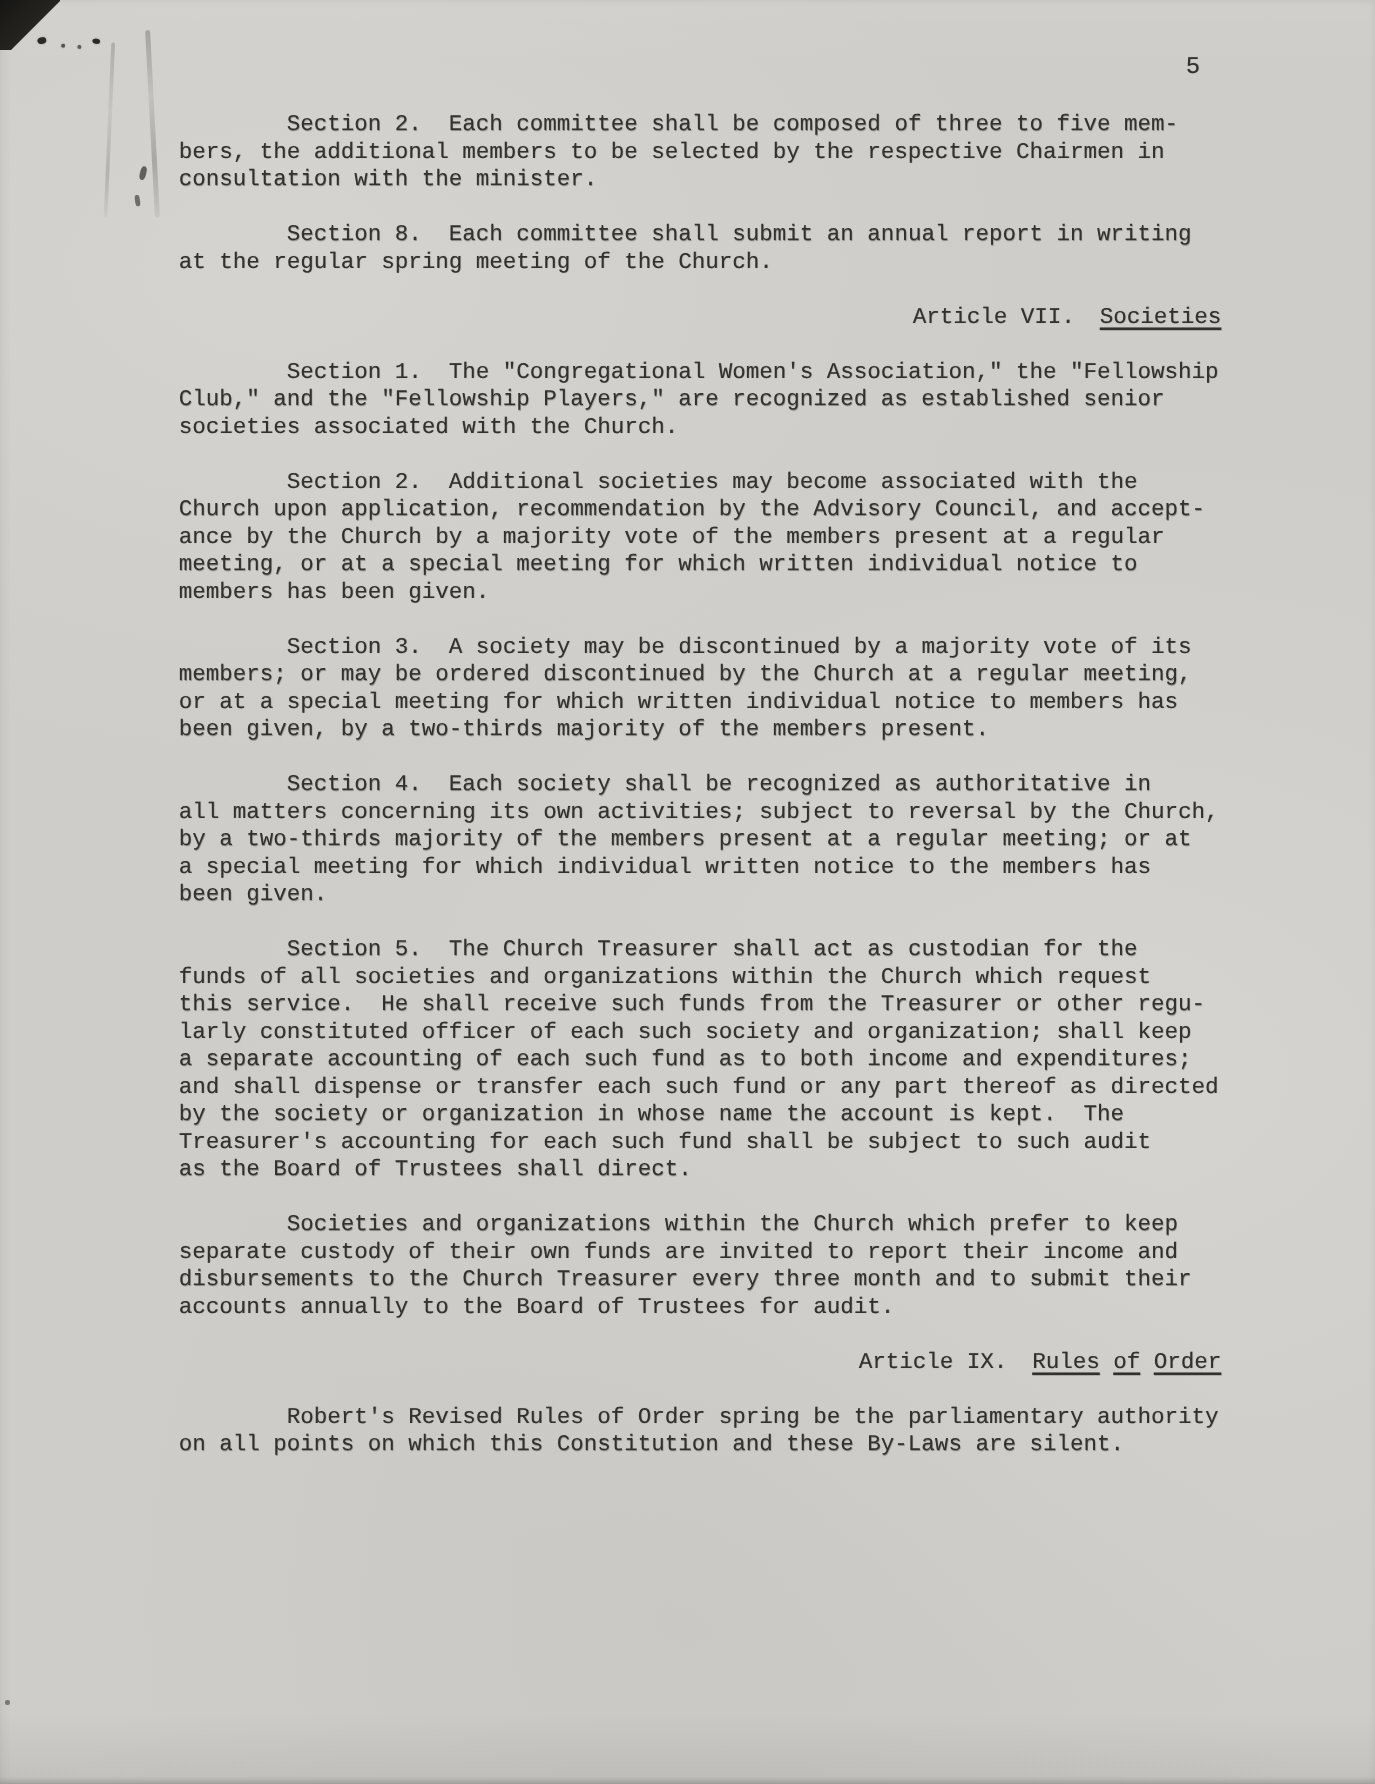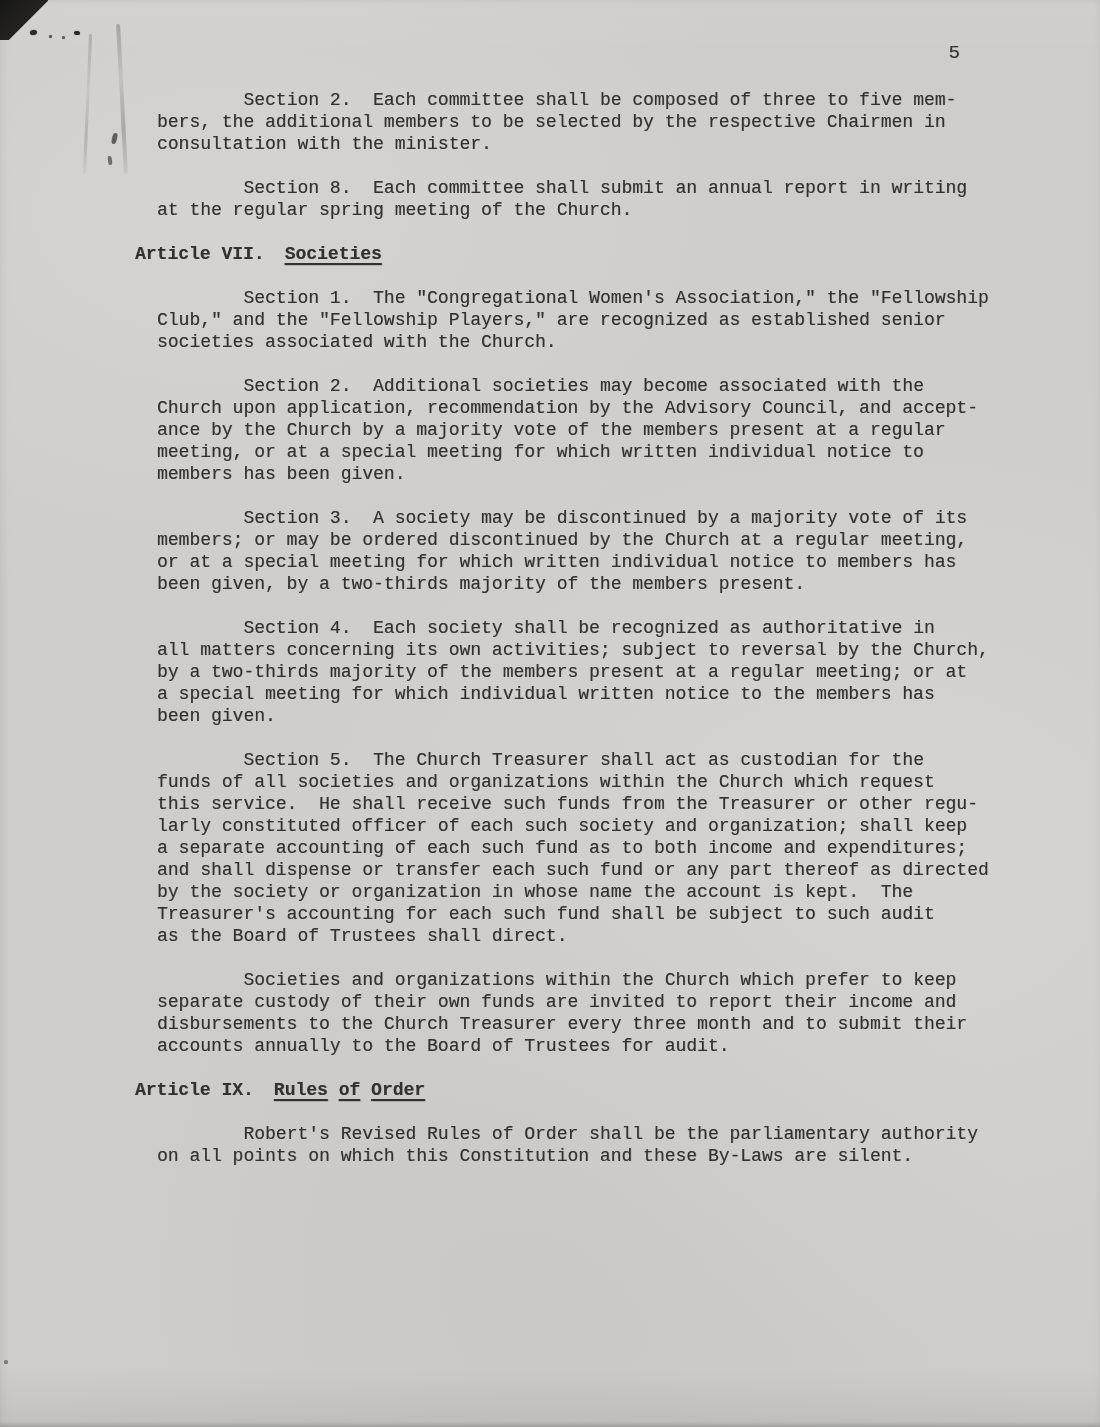--- a/index.html
+++ b/index.html
@@ -20,36 +20,36 @@
       radial-gradient(ellipse 500px 600px at 50% 90%, rgba(0,0,0,0.02), rgba(255,255,255,0.03)),
       linear-gradient(180deg, rgba(255,255,255,0.05) 0%, rgba(0,0,0,0.0) 4%, rgba(0,0,0,0.0) 96%, rgba(0,0,0,0.06) 99.6%, rgba(0,0,0,0.18) 100%);
     box-shadow: inset 3px 0 8px rgba(0,0,0,0.05), inset -2px 0 6px rgba(0,0,0,0.03);
     font-family: "Liberation Mono", "DejaVu Sans Mono", monospace;
     color: #33312d;
   }
 
   
   .content {
     position: absolute;
-    left: 157px;
+    left: 143px;
     top: 89px;
     width: 856px;
     font-size: 18px;
     line-height: 22px;
     text-shadow: 0.4px 0.4px 0.6px rgba(48,46,42,0.45);
   }
   .para {
     margin: 0 0 22px 0;
     white-space: pre-wrap;
   }
   .article {
     margin: 0 0 22px 0;
     font-size: 18px;
-    font-weight: bold;
-    text-align: left;
+    font-weight: normal;
+    text-align: right;
     transform: translateX(-22px);
   }
   .article-label {
     margin-right: 20px;
   }
   .u {
     text-decoration: underline;
     text-decoration-thickness: 1.5px;
     text-underline-offset: 4px;
   }
@@ -166,17 +166,17 @@
 separate custody of their own funds are invited to report their income and
 disbursements to the Church Treasurer every three month and to submit their
 accounts annually to the Board of Trustees for audit.</p>
 
 
 
     <h2 class="article"><span class="article-label">Article IX.</span><span class="u">Rules</span>
       <span class="u">of</span>
       <span class="u">Order</span></h2>
 
-    <p class="para">        Robert's Revised Rules of Order shall be the parliamentary authority
+    <p class="para">        Robert's Revised Rules of Order spring be the parliamentary authority
 on all points on which this Constitution and these By-Laws are silent.</p>
 
   </div>
 </div>
 
 </body></html>

